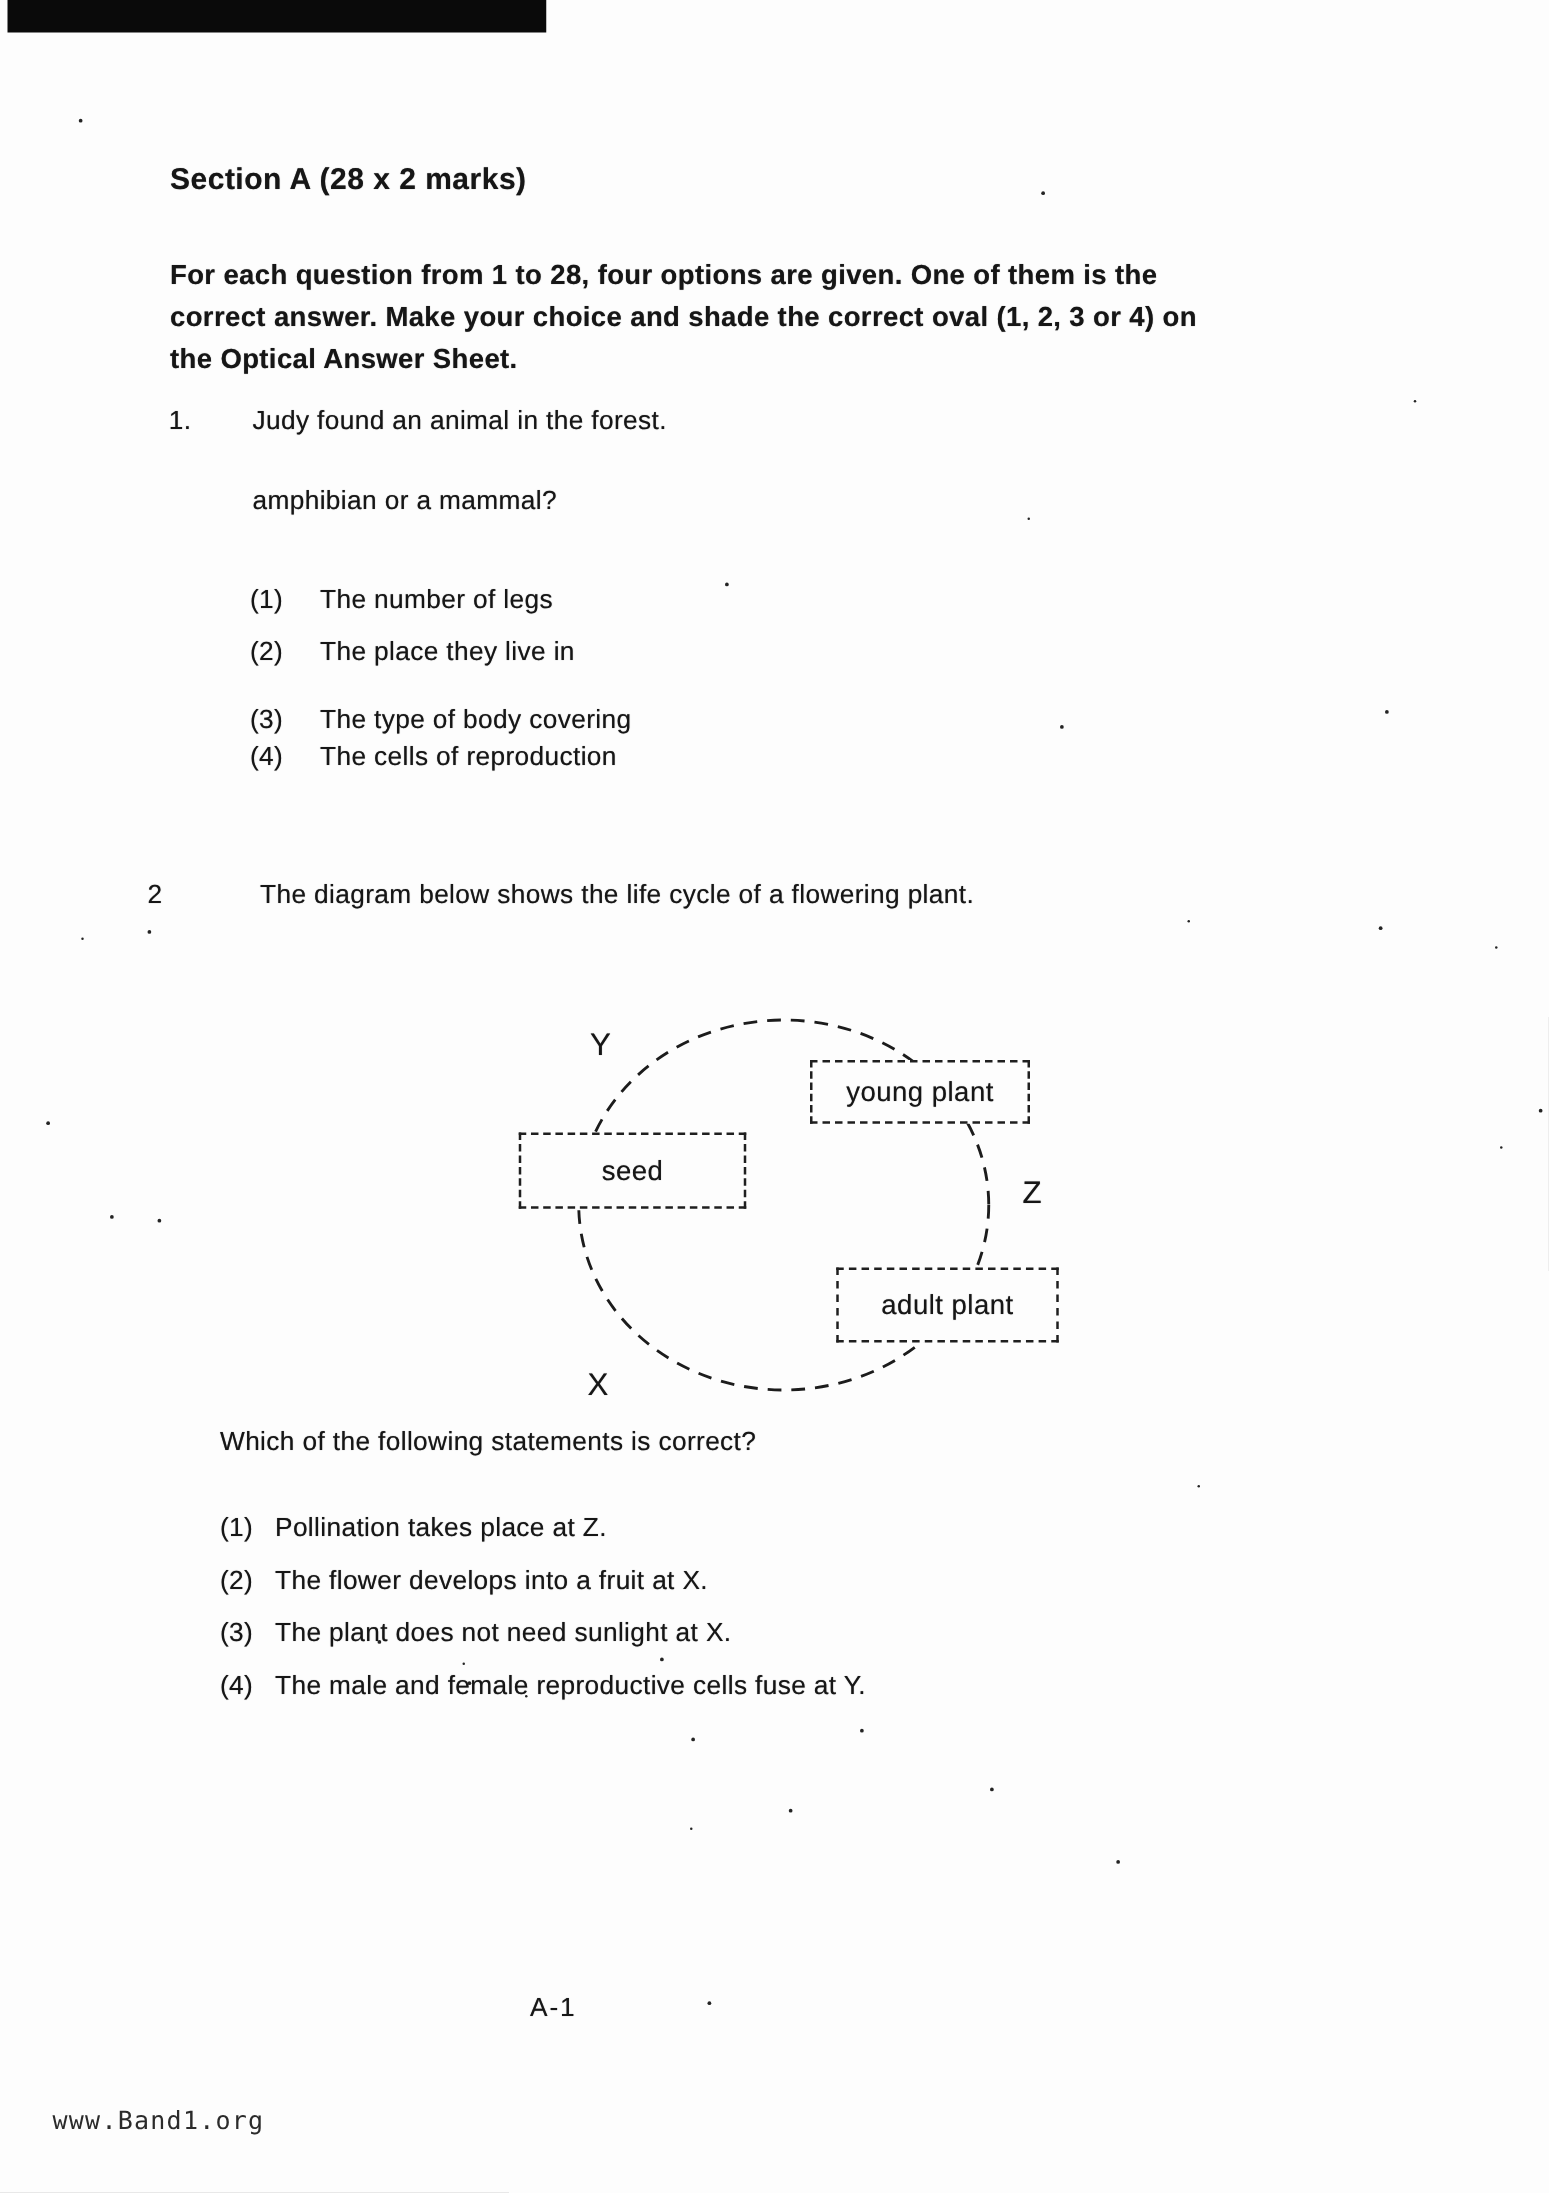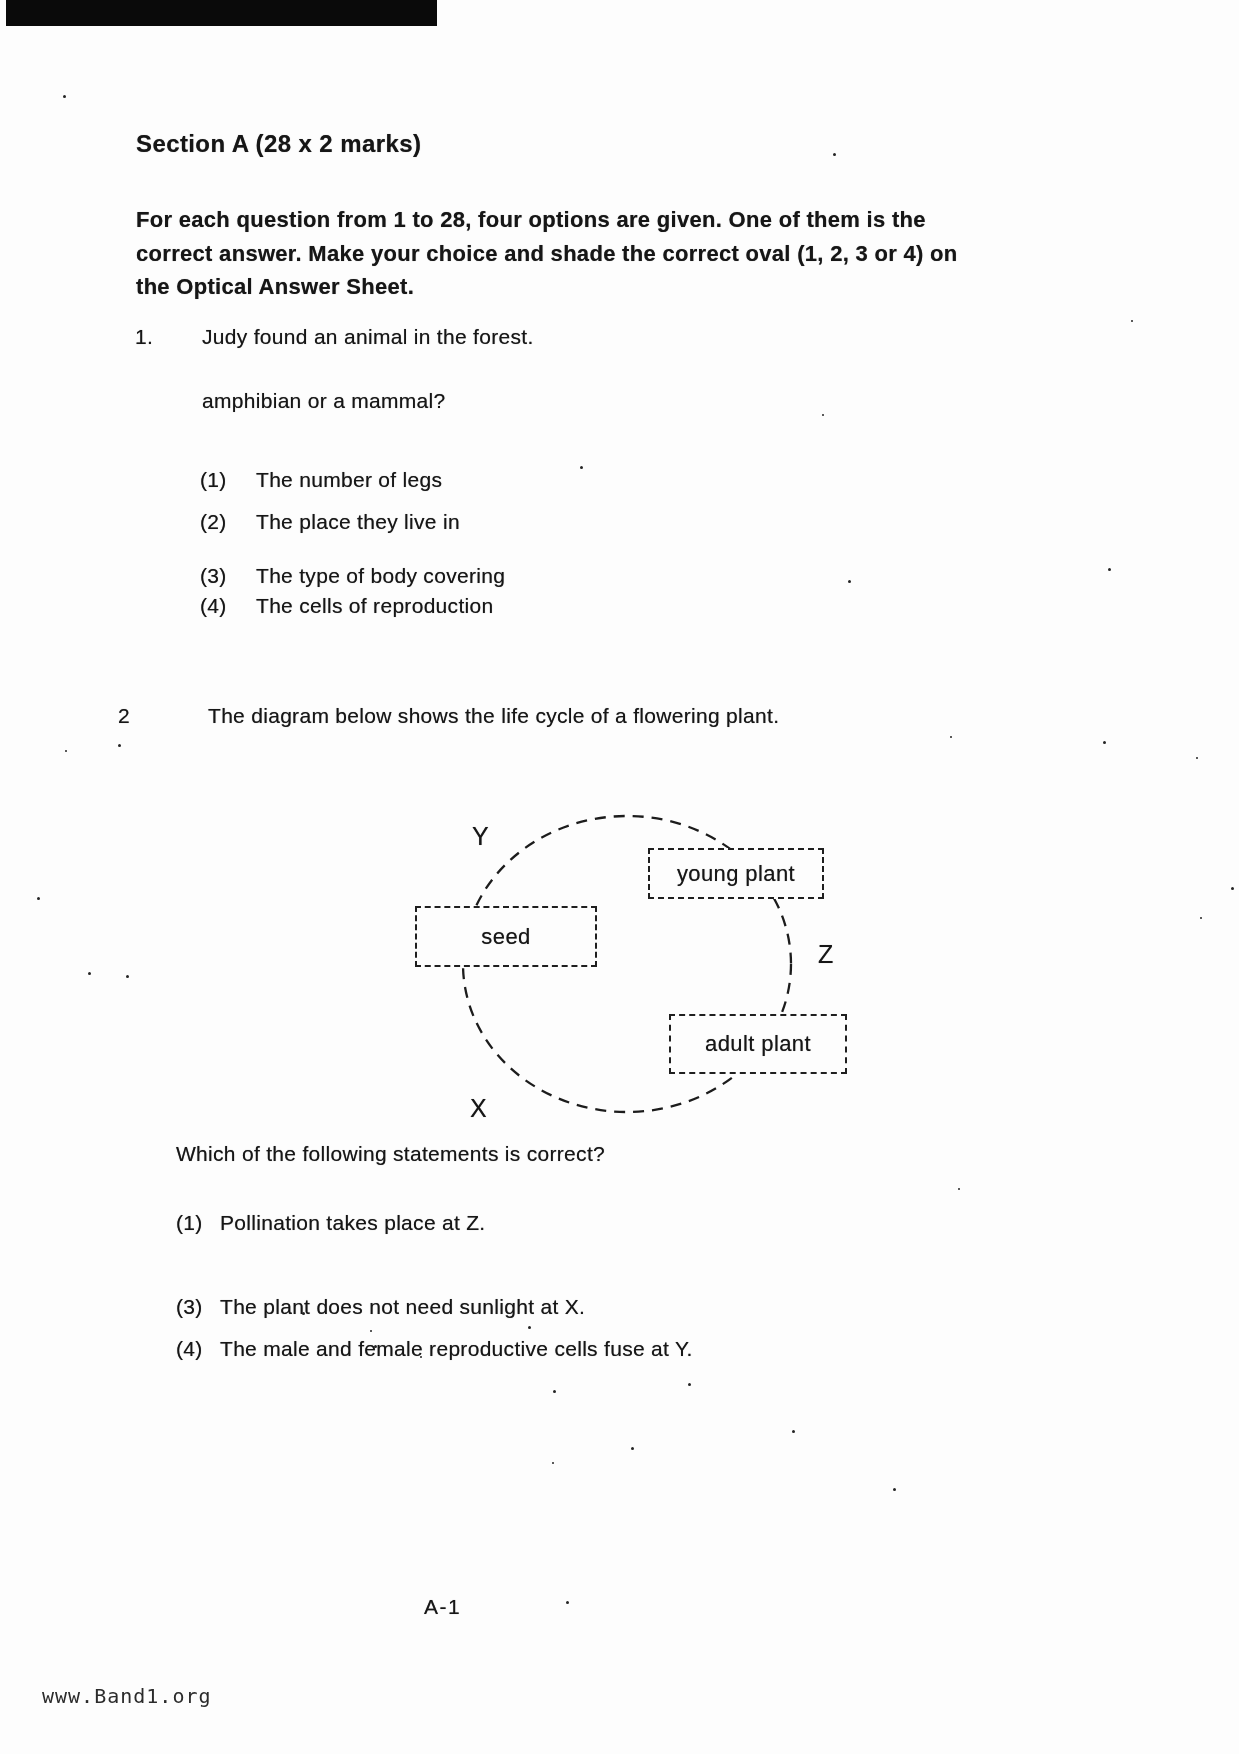--- a/index.html
+++ b/index.html
@@ -99,20 +99,23 @@
     </div>
 
     <div class="scan-text cycle-label" style="left:470px;top:1094px;">X</div>
   </div>
 
   <div class="scan-text body-txt" style="left:176px;top:1141px;">Which of the following statements is correct?</div>
 
   <div class="opt-row q2-opt" style="left:176px;top:1210px;">
     <span class="opt-num">(1)</span><span class="opt-txt">Pollination takes place at Z.</span>
   </div>
+  <div class="opt-row q2-opt" style="left:176px;top:1252px;">
+    <span class="opt-num">(2)</span><span class="opt-txt">The flower develops into a fruit at X.</span>
+  </div>
   <div class="opt-row q2-opt" style="left:176px;top:1294px;">
     <span class="opt-num">(3)</span><span class="opt-txt">The plant does not need sunlight at X.</span>
   </div>
   <div class="opt-row q2-opt" style="left:176px;top:1336px;">
     <span class="opt-num">(4)</span><span class="opt-txt">The male and female reproductive cells fuse at Y.</span>
   </div>
 
   <div class="scan-text page-num" style="left:424px;top:1595px;">A-1</div>
   <div class="scan-text mono" style="left:42px;top:1684px;">www.Band1.org</div>
 

